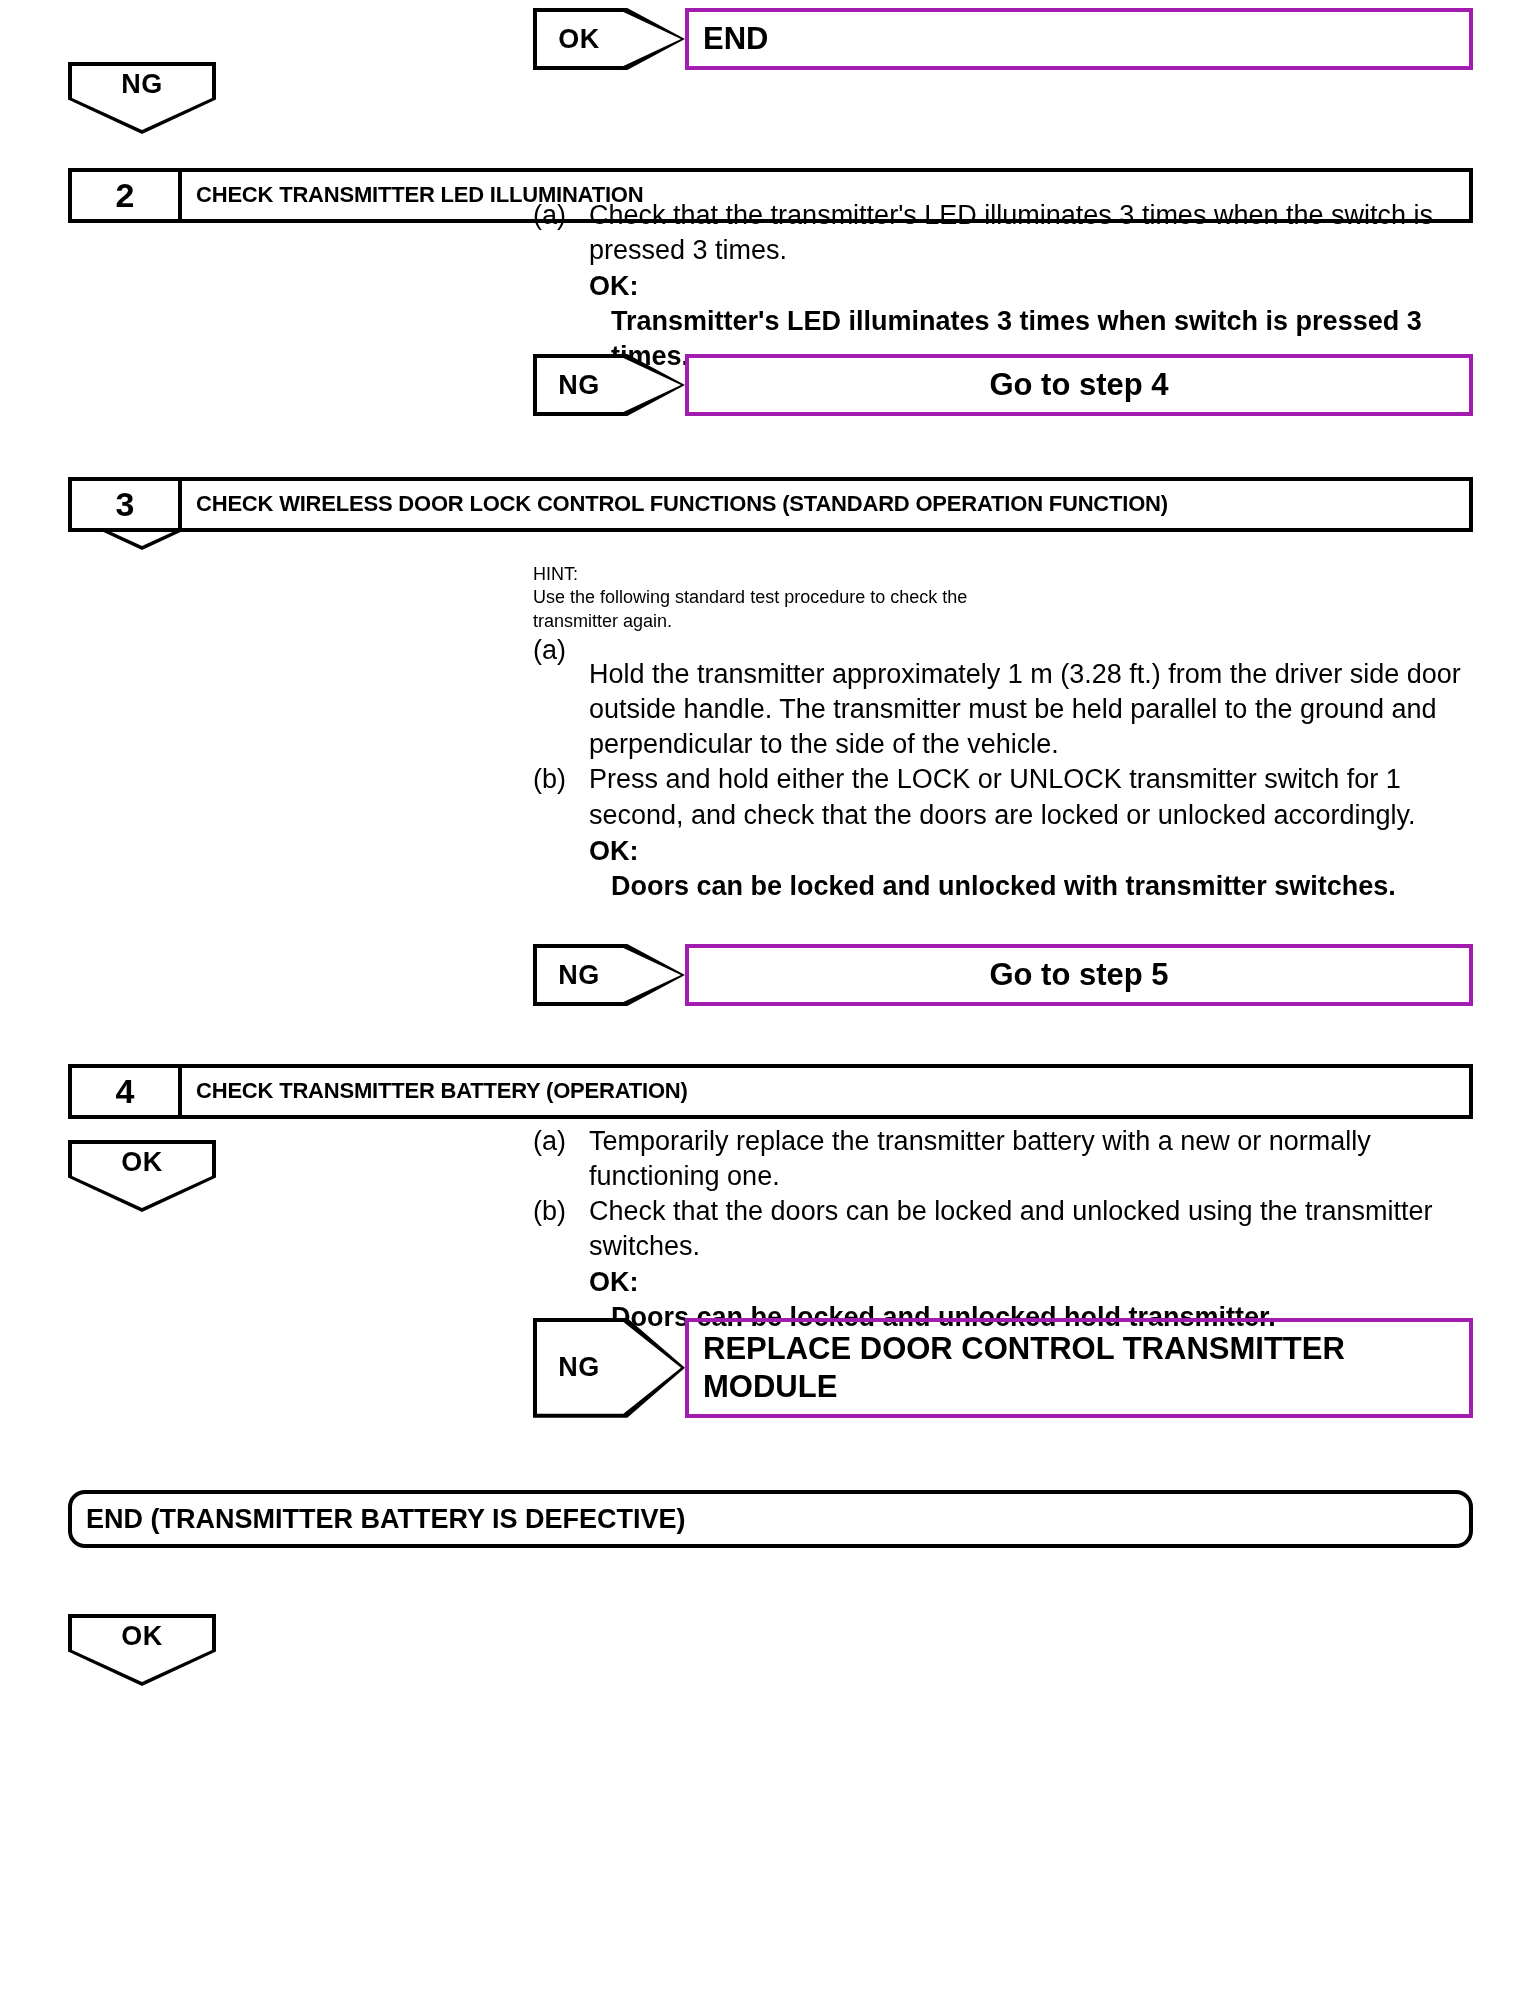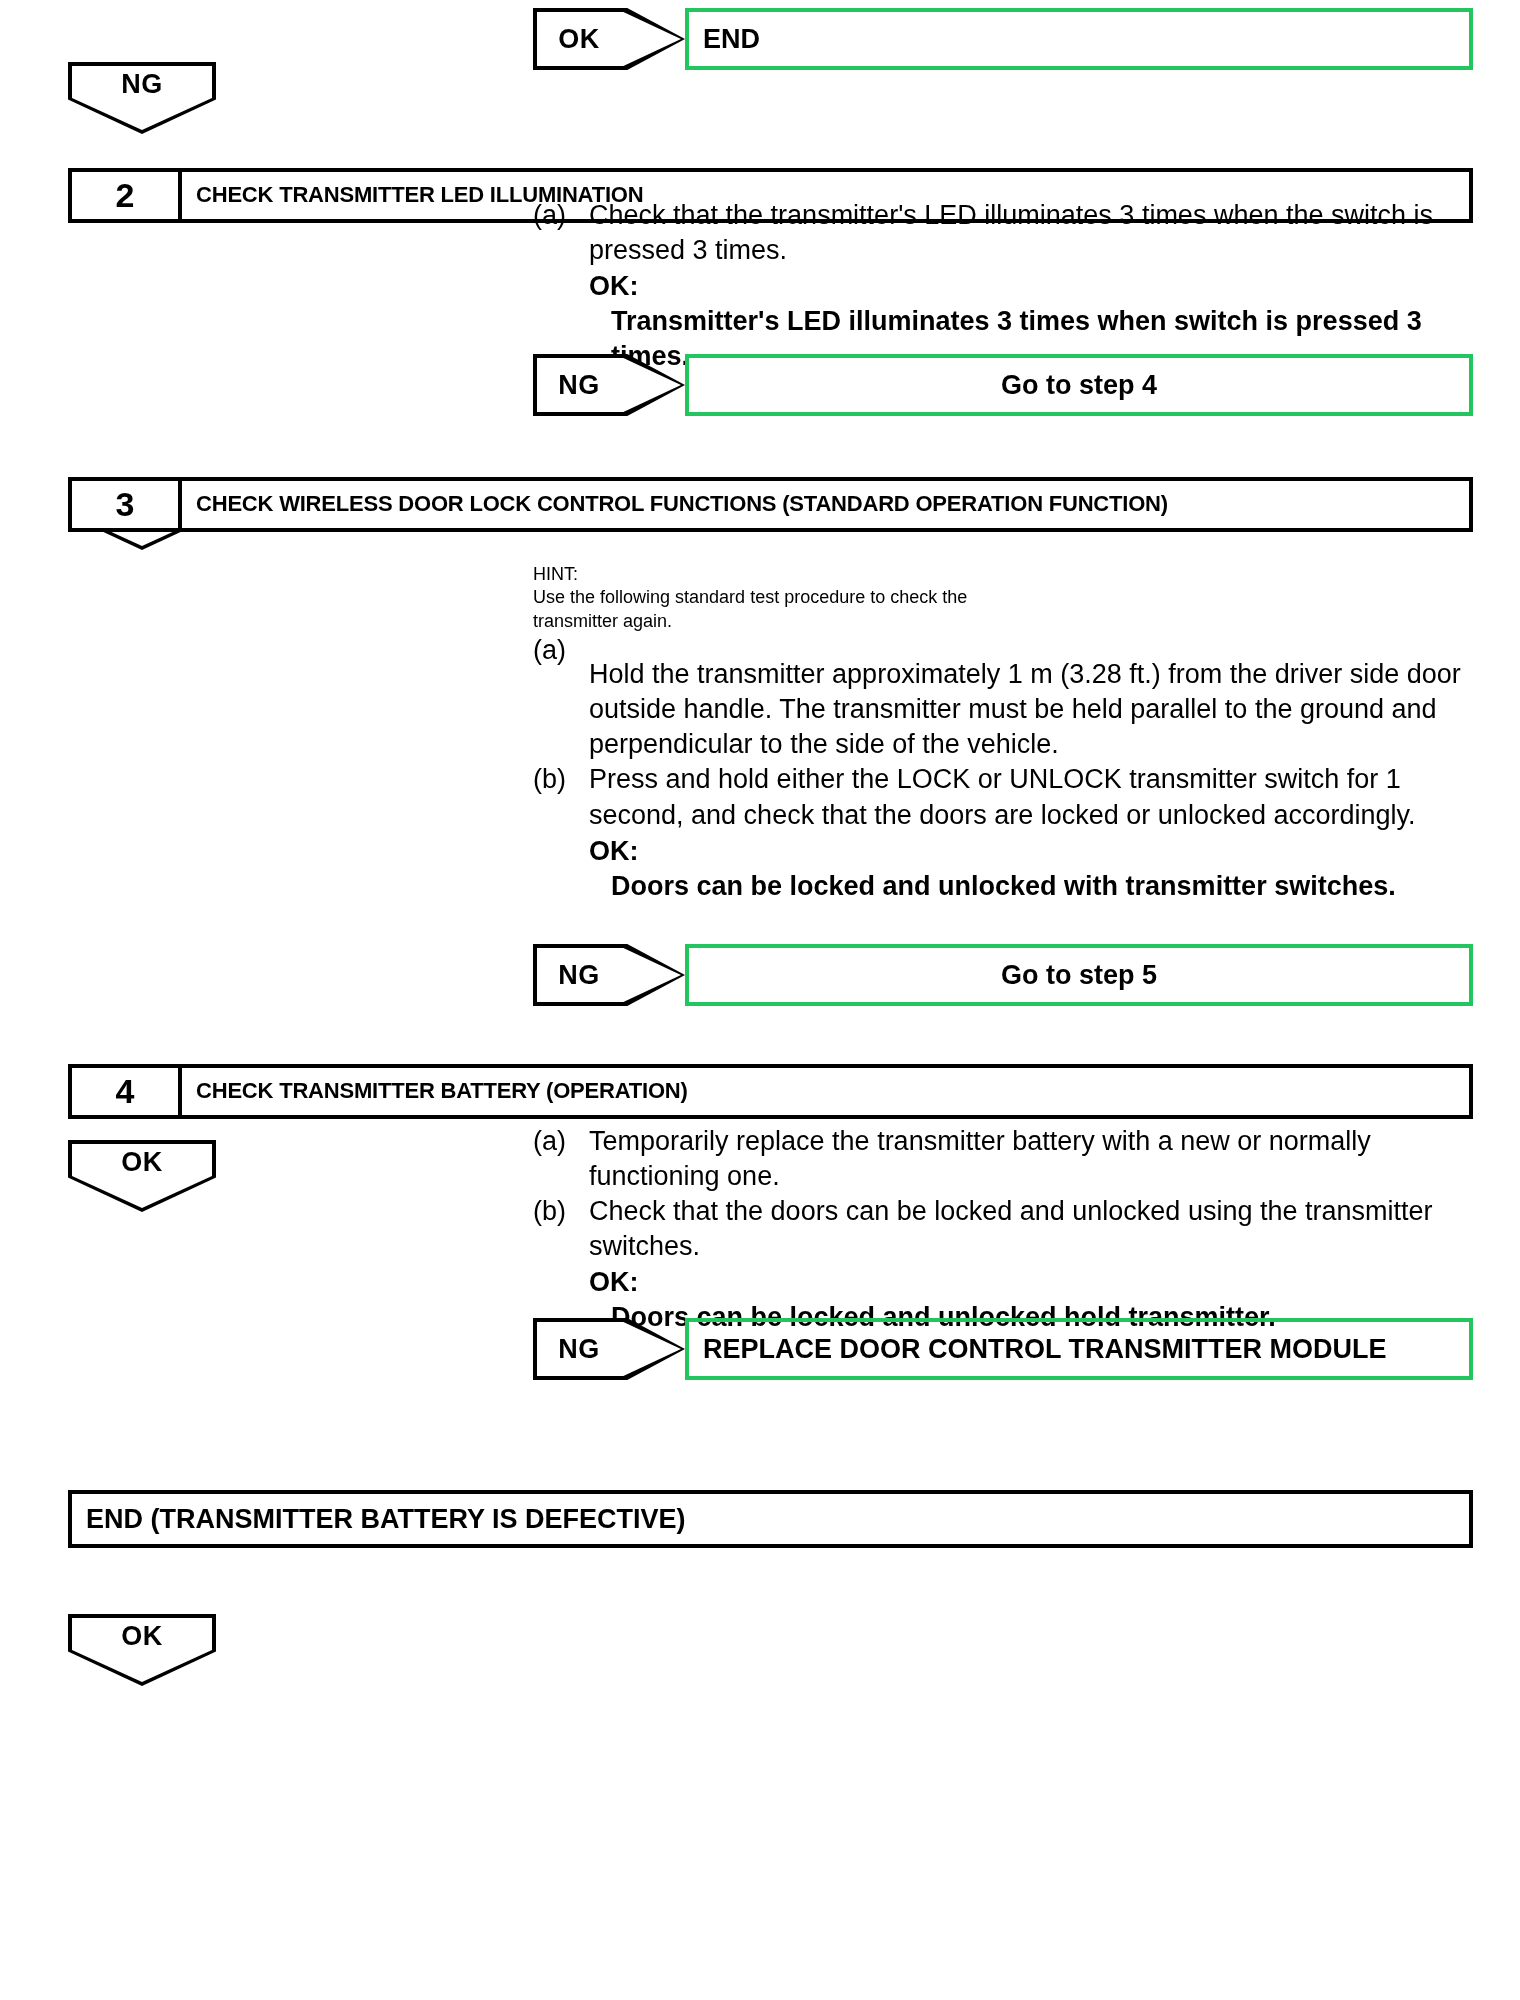--- a/index.html
+++ b/index.html
@@ -105,22 +105,22 @@
     width: 92px;
     display: flex;
     align-items: center;
     justify-content: center;
     font-size: 27px;
     font-weight: bold;
     letter-spacing: 0.5px;
   }
   .result-box {
     flex: 1 1 auto;
-    border: 4px solid #22c55e;
-    font-size: 27px;
+    border: 4px solid #a21caf;
+    font-size: 31px;
     font-weight: bold;
     display: flex;
     align-items: center;
     padding: 8px 14px;
     line-height: 1.22;
     min-height: 62px;
   }
   .result-box.center { justify-content: center; }
   .result-box.left { justify-content: flex-start; }
   .hint-line { font-size: 18px; line-height: 1.30; }
@@ -280,15 +280,15 @@
     </div>
     <div class="result-box left">REPLACE DOOR CONTROL TRANSMITTER MODULE</div>
   </div>
 
   <div class="abs judge-down" style="left:68px; top:1398px;">
     <div class="shape"></div>
     <div class="inner"></div>
     <div class="txt">OK</div>
   </div>
 
-  <div class="abs plain-box" style="left:68px; top:1490px; width:1405px;">END (TRANSMITTER BATTERY IS DEFECTIVE)</div>
+  <div class="abs plain-box" style="left:68px; top:1490px; width:1405px;border-radius:17px;">END (TRANSMITTER BATTERY IS DEFECTIVE)</div>
 
 </div>
 
 </body></html>

